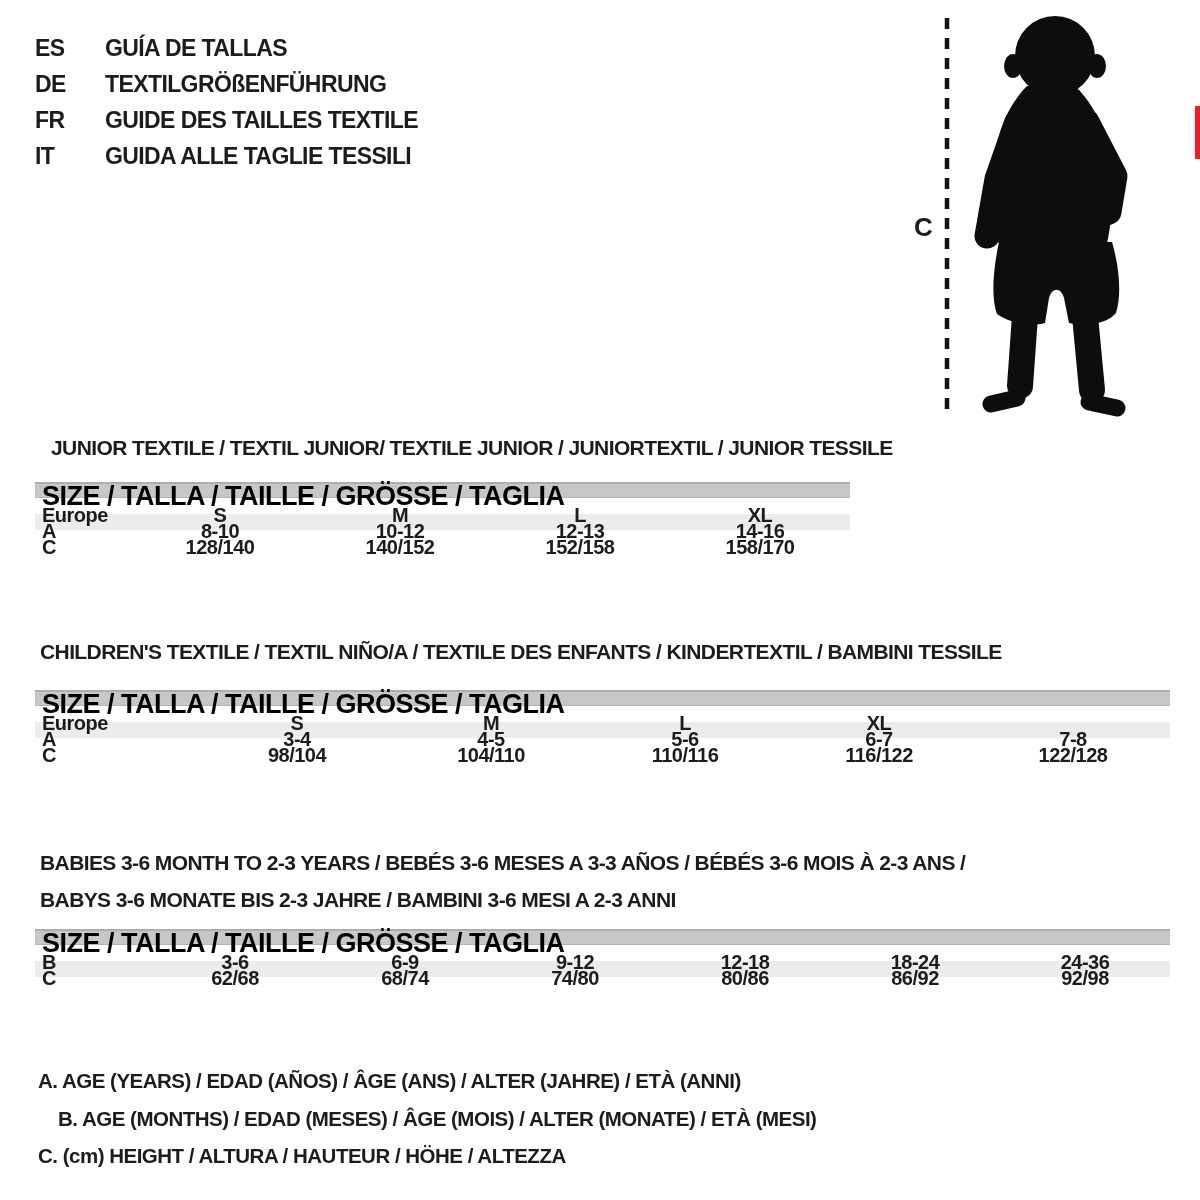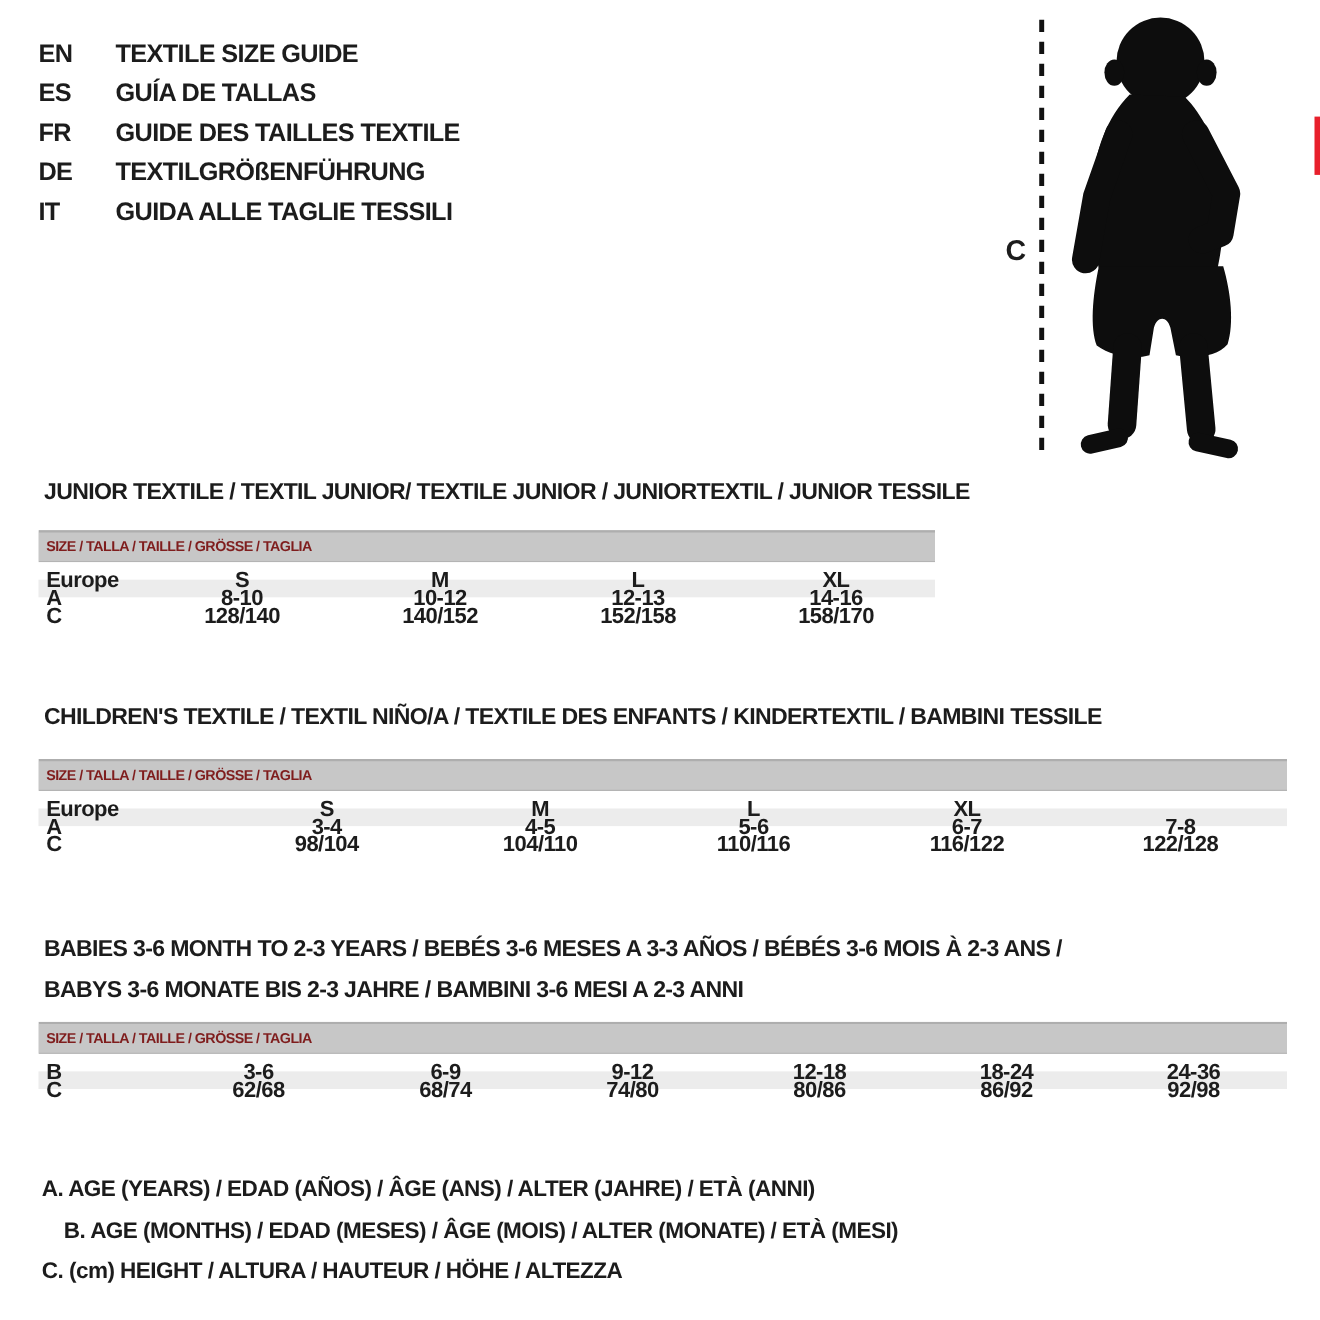--- a/index.html
+++ b/index.html
@@ -21,23 +21,23 @@
   .dash-line{left:942px;top:14px;}
   .toddler{left:963px;top:14px;}
   .edge-mark{left:1195px;top:106px;width:5px;height:53px;}
   
   .section-heading{
     font-size:21px;font-weight:bold;letter-spacing:-0.6px;white-space:nowrap;
     line-height:24px;
   }
   .size-table{position:absolute;left:0;}
   .size-bar{
-    height:29px;line-height:29px;background:#c7c7c7;
+    height:16px;line-height:29px;background:#c7c7c7;
     box-shadow:inset 0 2px 0 #aeaeae, inset 0 -1px 0 #b4b4b4;
-    font-size:13px;font-weight:bold;letter-spacing:-0.5px;color:#7f1d1d;
+    font-size:27px;font-weight:bold;letter-spacing:-0.5px;color:#000000;
     padding-left:7px;box-sizing:border-box;
   }
   .trow{
     display:grid;height:16px;line-height:34px;
     font-size:20px;font-weight:bold;letter-spacing:-0.5px;
   }
   .trow.shaded{background:#ececec;}
   .row-label{padding-left:7px;text-align:left;}
   .tcell{text-align:center;}
   .grid-junior{grid-template-columns:95px repeat(4,1fr);}
@@ -50,34 +50,30 @@
   .footnote{
     left:38px;font-size:20.5px;font-weight:bold;letter-spacing:-0.5px;
     white-space:nowrap;line-height:26px;
   }
 </style>
 </head>
 <body>
 
 <div class="abs lang-block">
   <div class="lang-row">
-    <span class="lang-code">EN</span>
-    <span class="lang-title">TEXTILE SIZE GUIDE</span>
-  </div>
-  <div class="lang-row">
     <span class="lang-code">ES</span>
     <span class="lang-title">GUÍA DE TALLAS</span>
   </div>
   <div class="lang-row">
+    <span class="lang-code">DE</span>
+    <span class="lang-title">TEXTILGRÖßENFÜHRUNG</span>
+  </div>
+  <div class="lang-row">
     <span class="lang-code">FR</span>
     <span class="lang-title">GUIDE DES TAILLES TEXTILE</span>
-  </div>
-  <div class="lang-row">
-    <span class="lang-code">DE</span>
-    <span class="lang-title">TEXTILGRÖßENFÜHRUNG</span>
   </div>
   <div class="lang-row">
     <span class="lang-code">IT</span>
     <span class="lang-title">GUIDA ALLE TAGLIE TESSILI</span>
   </div>
 </div>
 
 <span class="abs measure-label">C</span>
 
 <svg class="abs dash-line" width="10" height="404" viewBox="0 0 10 404">
@@ -102,21 +98,21 @@
     <line x1="122" y1="302" x2="129" y2="376" stroke-width="26" stroke-linecap="round"></line>
 
     <line x1="54" y1="384" x2="28" y2="390" stroke-width="17" stroke-linecap="round"></line>
     <line x1="126" y1="388" x2="154" y2="394" stroke-width="17" stroke-linecap="round"></line>
   </g>
 </svg>
 
 <div class="abs edge-mark" style="background:#e8202c;"></div>
 
 <div class="abs sec-junior" style="height:180px;">
-  <div class="section-heading" style="margin-left:5px;">JUNIOR TEXTILE / TEXTIL JUNIOR/ TEXTILE JUNIOR / JUNIORTEXTIL / JUNIOR TESSILE</div>
+  <div class="section-heading" style="margin-left:16px;">JUNIOR TEXTILE / TEXTIL JUNIOR/ TEXTILE JUNIOR / JUNIORTEXTIL / JUNIOR TESSILE</div>
   <div class="size-table" style="top:46px;width:815px;">
     <div class="size-bar">SIZE / TALLA / TAILLE / GRÖSSE / TAGLIA</div>
     <div class="trow grid-junior">
       <span class="row-label">Europe</span>
       <span class="tcell">S</span>
       <span class="tcell">M</span>
       <span class="tcell">L</span>
       <span class="tcell">XL</span>
     </div>
     <div class="trow grid-junior shaded">

